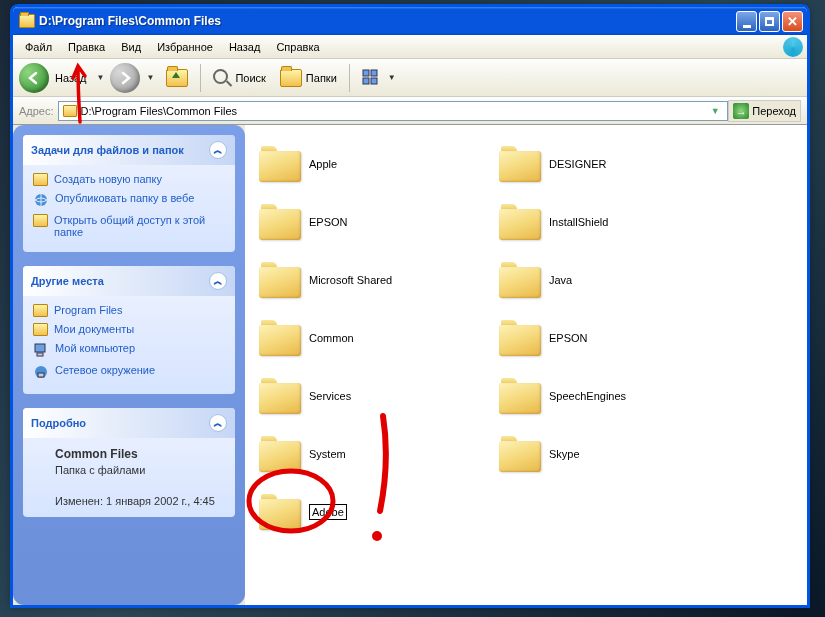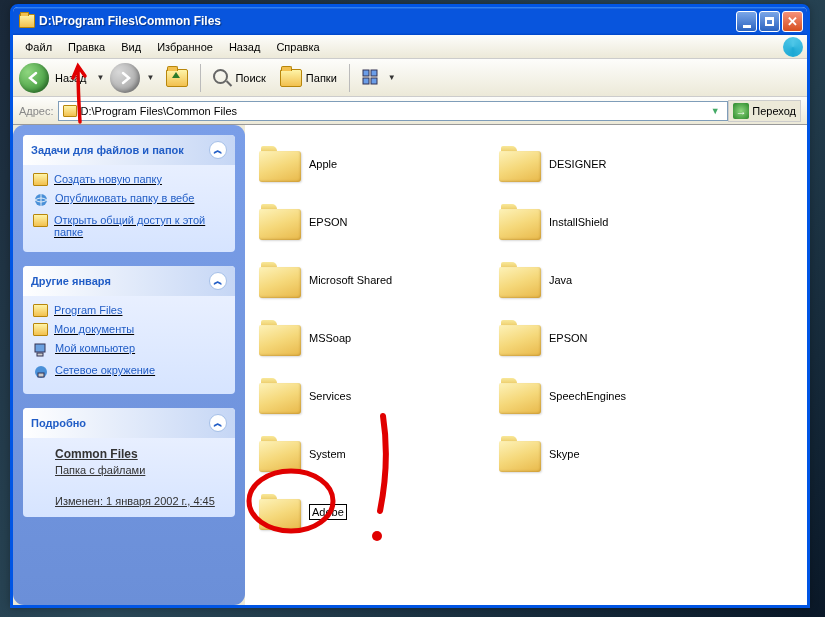--- a/index.html
+++ b/index.html
@@ -38,21 +38,21 @@
 .addr-input .folder-ico { width: 14px; height: 12px; background: linear-gradient(180deg,#fef4a8,#f2c04e); border: 1px solid #b8860b; border-radius: 1px; }
 .addr-input input { border: none; outline: none; flex: 1; font-size: 11px; background: transparent; }
 .addr-dd { width: 16px; color: #4a6; text-align: center; font-size: 9px; }
 .gobtn { display: flex; align-items: center; gap: 3px; padding: 2px 4px; border: 1px solid #ccc; background: #ece9d8; }
 .gobtn .go-arrow { width: 16px; height: 16px; background: radial-gradient(circle,#8fd67f,#2a882a); border-radius: 2px; display:flex; align-items:center; justify-content:center; color:#fff; font-size:11px;}
 .body { flex: 1; display: flex; overflow: hidden; }
 .sidebar { width: 232px; background: linear-gradient(180deg, #7a9ee8, #6b8fd8); padding: 10px; overflow-y: auto; border-radius: 11px; }
 .panel { background: linear-gradient(180deg,#eef3ff,#d6e4ff); border-radius: 4px; margin-bottom: 14px; overflow: hidden; }
 .panel-hdr { background: linear-gradient(90deg,#fff,#c5d6f5); padding: 6px 8px; display: flex; align-items: center; justify-content: space-between; color: #215dc6; font-weight: bold; font-size: 12px; }
 .panel-hdr .chev { width: 18px; height: 18px; border-radius: 50%; background: #fff; border: 1px solid #a5c0e8; display: flex; align-items: center; justify-content: center; font-size: 9px; color: #215dc6; }
-.panel-body { padding: 8px 10px; text-decoration: underline; }
+.panel-body { padding: 8px 10px; }
 .panel-body li { list-style: none; display: flex; align-items: flex-start; gap: 6px; margin-bottom: 6px; color: #215dc6; cursor: pointer; }
 .panel-body .task-ico { width: 16px; height: 16px; flex-shrink: 0; display:flex; align-items:center; justify-content:center;}
 .panel-body .pf { background: linear-gradient(180deg,#fef4a8,#f2c04e); border:1px solid #b8860b; height:13px; width:15px; border-radius:1px;}
 .panel-body .task-ico svg { width:16px; height:16px; }
 .details { color: #333; font-size: 11px; line-height: 1.4; padding-left: 32px; }
 .details b { font-weight: bold; font-size: 12px; }
 .content { flex: 1; background: #fff; padding: 10px 8px; overflow-y: auto; position: relative; }
 .items { display: flex; flex-wrap: wrap; }
 .item { width: 240px; height: 58px; display: flex; align-items: center; gap: 8px; padding: 2px 6px; }
 .item .big-folder { width: 42px; height: 36px; position: relative; flex-shrink: 0; }
@@ -165,21 +165,21 @@
             </li>
           <li>
               <span class="task-ico pf"></span>
               <span>Открыть общий доступ к этой папке</span>
             </li>
         </ul>
       </div>
 
       <div class="panel">
         <div class="panel-hdr">
-          <span>Другие января</span>
+          <span>Другие места</span>
           <span class="chev">︽</span>
         </div>
         <ul class="panel-body">
           <li>
               <span class="task-ico pf"></span>
               <span>Program Files</span>
             </li>
           <li>
               <span class="task-ico pf"></span>
               <span>Мои документы</span>
@@ -241,21 +241,21 @@
           <div class="item">
             <div class="big-folder"></div>
             <span>Microsoft Shared</span>
           </div>
           <div class="item">
             <div class="big-folder"></div>
             <span>Java</span>
           </div>
           <div class="item">
             <div class="big-folder"></div>
-            <span>MSSoap</span>
+            <span>Common</span>
           </div>
           <div class="item">
             <div class="big-folder"></div>
             <span>EPSON</span>
           </div>
           <div class="item">
             <div class="big-folder"></div>
             <span>Services</span>
           </div>
           <div class="item">

